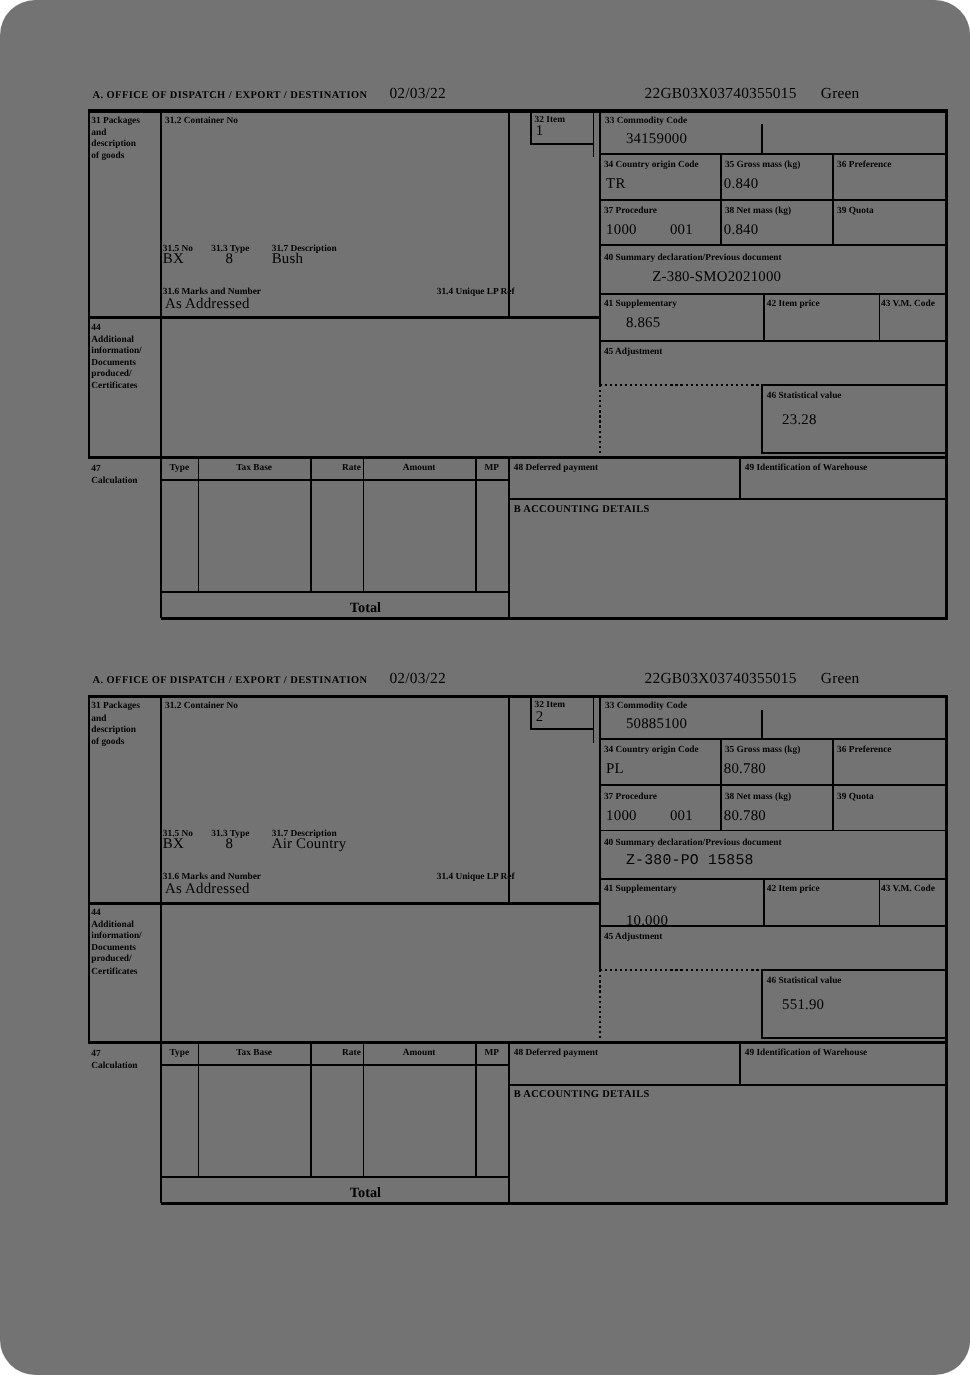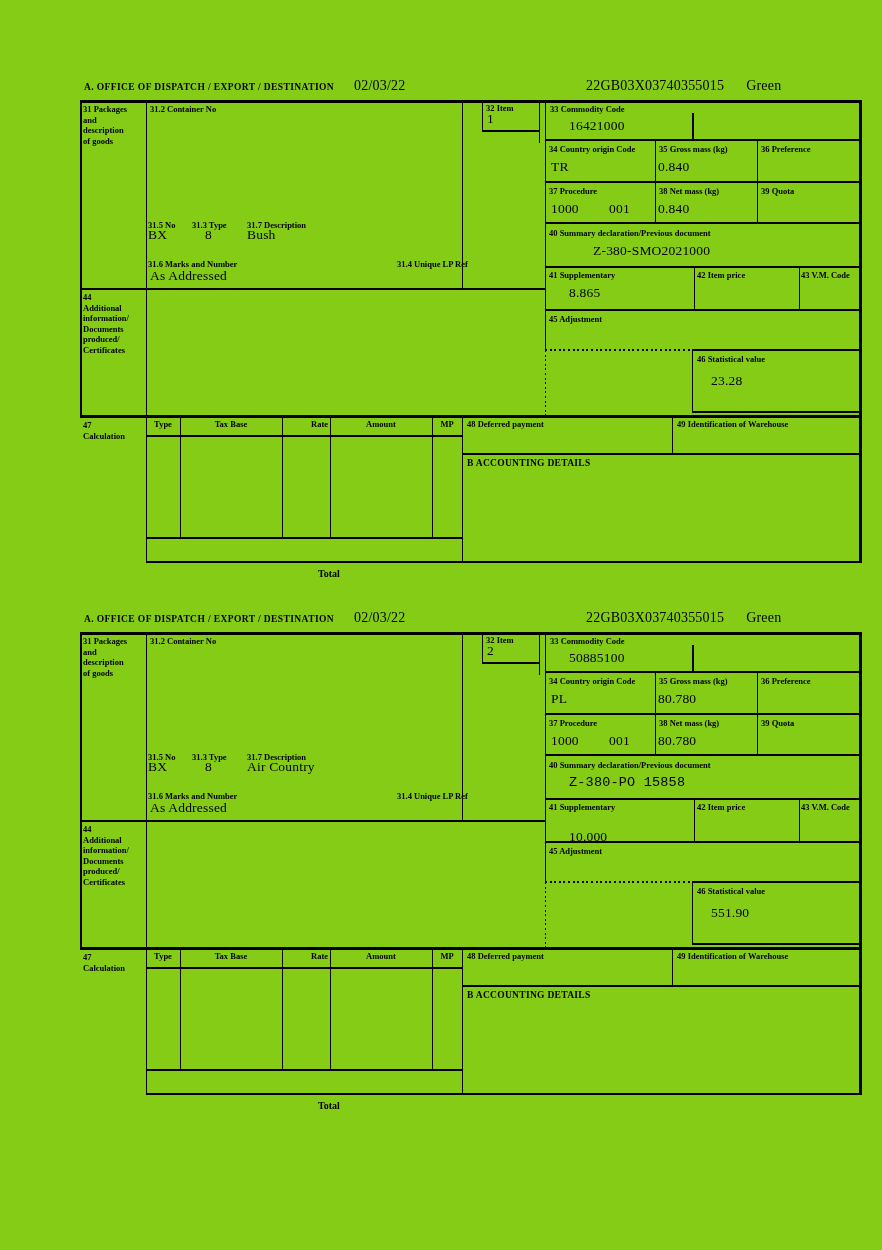--- a/index.html
+++ b/index.html
@@ -1,27 +1,27 @@
 <!DOCTYPE html>
 <html><head>
 <meta charset="utf-8">
 <style>
   html,body{margin:0;padding:0;background:#ffffff;}
-  #page{position:relative;width:882px;height:1250px;background:#84cc16;overflow:hidden;
-        font-family:"Liberation Serif", serif;color:#000;}
+  #page{position:relative;width:882px;height:1250px;background:#737373;overflow:hidden;
+        font-family:"Liberation Serif", serif;color:#000;border-radius:32px;}
   .panel{position:absolute;left:80px;width:784px;height:488px;}
   .grid{position:absolute;left:0;top:0;}
   .lbl{position:absolute;font-weight:bold;font-size:8.5px;line-height:1.2;white-space:nowrap;}
   .lblblock{position:absolute;font-weight:bold;font-size:8.5px;line-height:10.5px;white-space:nowrap;}
   .val{position:absolute;font-size:13.5px;line-height:1.1;white-space:nowrap;letter-spacing:.2px;}
   .hdr-office{position:absolute;font-weight:bold;font-size:9.5px;letter-spacing:.4px;white-space:nowrap;}
   .hdr-big{position:absolute;font-size:14px;white-space:nowrap;letter-spacing:.2px;}
   .calc-cell{position:absolute;top:341px;height:14px;font-weight:bold;font-size:8.5px;}
   .acct{position:absolute;font-weight:bold;font-size:9.5px;letter-spacing:.3px;white-space:nowrap;}
-  .total{position:absolute;font-weight:bold;font-size:10px;white-space:nowrap;margin-top:24px;}
+  .total{position:absolute;font-weight:bold;font-size:13px;white-space:nowrap;}
 </style>
 </head>
 <body>
 
 <div id="page">
     <div class="panel" style="top: 78px;">
 
     <svg class="grid" width="784" height="488" viewBox="0 0 784 488" shape-rendering="crispEdges">
 
       <line x1="0" y1="23" x2="782" y2="23" stroke="#000" stroke-width="3"></line>
@@ -74,21 +74,21 @@
       <div>and</div>
       <div>description</div>
       <div>of goods</div>
     </div>
 
     <div class="lbl" style="left:70px;top:26px;">31.2 Container No</div>
     <div class="lbl" style="left:406px;top:25px;">32 Item</div>
     <div class="val" style="left:407px;top:34px;">1</div>
 
     <div class="lbl" style="left:470px;top:26px;">33 Commodity Code</div>
-    <div class="val" style="left:489px;top:41px;">16421000</div>
+    <div class="val" style="left:489px;top:41px;">34159000</div>
 
     <div class="lbl" style="left:469px;top:66px;">34 Country origin Code</div>
     <div class="val" style="left:471px;top:82px;">TR</div>
     <div class="lbl" style="left:579px;top:66px;">35 Gross mass (kg)</div>
     <div class="val" style="left:578px;top:82px;">0.840</div>
     <div class="lbl" style="left:681px;top:66px;">36 Preference</div>
 
     <div class="lbl" style="left:469px;top:108px;">37 Procedure</div>
     <div class="val" style="left:471px;top:124px;">1000</div>
     <div class="val" style="left:529px;top:124px;">001</div>

